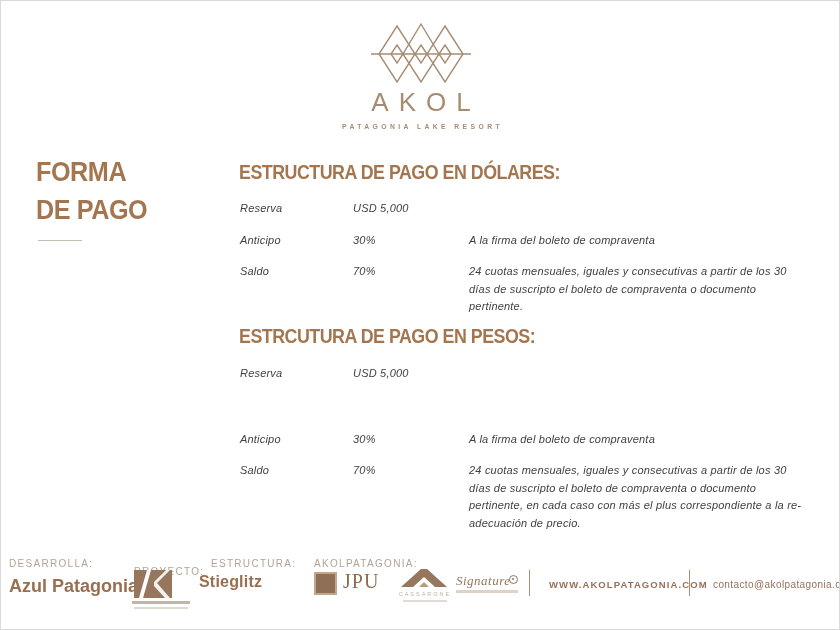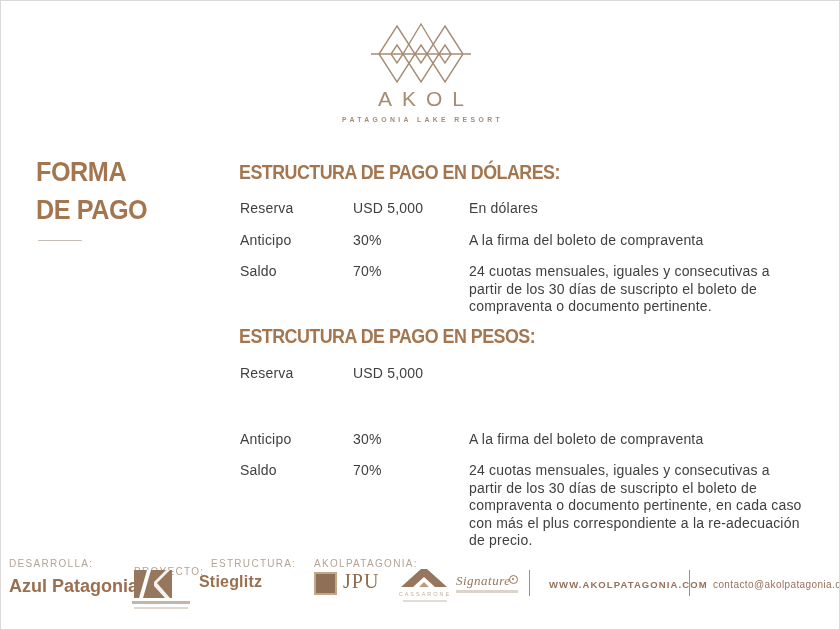--- a/index.html
+++ b/index.html
@@ -11,21 +11,21 @@
     font-family: "Liberation Sans", sans-serif;
     overflow: hidden;
     border: 1px solid #d9d9d9;
   }
 
   
   .logo-block { position: absolute; left: 320px; top: 20px; width: 200px; text-align: center; }
   .logo-mark { display: block; margin: 0 auto; }
   .logo-word {
     display: block; margin-top: 4px;
-    font-size: 21px; letter-spacing: 10px; padding-left: 10px;
+    font-size: 26px; letter-spacing: 10px; padding-left: 10px;
     color: #a68c72; font-weight: 400;
   }
   .logo-tag {
     display: block; margin-top: 5px;
     font-size: 6.8px; letter-spacing: 3.4px; padding-left: 3px;
     color: #a68c72; font-weight: 700;
   }
 
   
   .doc-title {
@@ -41,22 +41,23 @@
 
   
   .section-heading {
     position: absolute; left: 238px;
     color: #a3764f; font-size: 21px; font-weight: 700;
     letter-spacing: -0.6px; white-space: nowrap;
     transform: scaleX(0.85); transform-origin: left top;
   }
   .row-term, .row-value, .row-desc {
     position: absolute;
-    color: #3f3f3f; font-size: 14px; letter-spacing: 0.2px;
+    color: #3f3f3f; font-size: 11px; letter-spacing: 0.2px;
     line-height: 17.5px;
+    font-style: italic;
   }
   .row-term  { left: 239px; width: 110px; }
   .row-value { left: 352px; width: 112px; }
   .row-desc  { left: 468px; width: 334px; }
 
   
   .f-label {
     position: absolute; top: 557px;
     font-size: 10px; letter-spacing: 1.3px;
     color: #b3a495; font-weight: 400;
@@ -118,21 +119,20 @@
   <div class="doc-title">
     <div>FORMA</div>
     <div>DE PAGO</div>
   </div>
   <div class="title-rule"></div>
 
   <div class="section-heading" style="top:159px;">ESTRUCTURA DE PAGO EN DÓLARES:</div>
 
   <div class="row-term" style="top:199px;">Reserva</div>
   <div class="row-value" style="top:199px;">USD 5,000</div>
-  <div class="row-desc" style="top:199px;">En dólares</div>
 
   <div class="row-term" style="top:231px;">Anticipo</div>
   <div class="row-value" style="top:231px;">30%</div>
   <div class="row-desc" style="top:231px;">A la firma del boleto de compraventa</div>
 
   <div class="row-term" style="top:262px;">Saldo</div>
   <div class="row-value" style="top:262px;">70%</div>
   <div class="row-desc" style="top:262px;">24 cuotas mensuales, iguales y consecutivas a partir de los 30 días de suscripto el boleto de compraventa o documento pertinente.</div>
 
   <div class="section-heading" style="top:323px;">ESTRCUTURA DE PAGO EN PESOS:</div>

